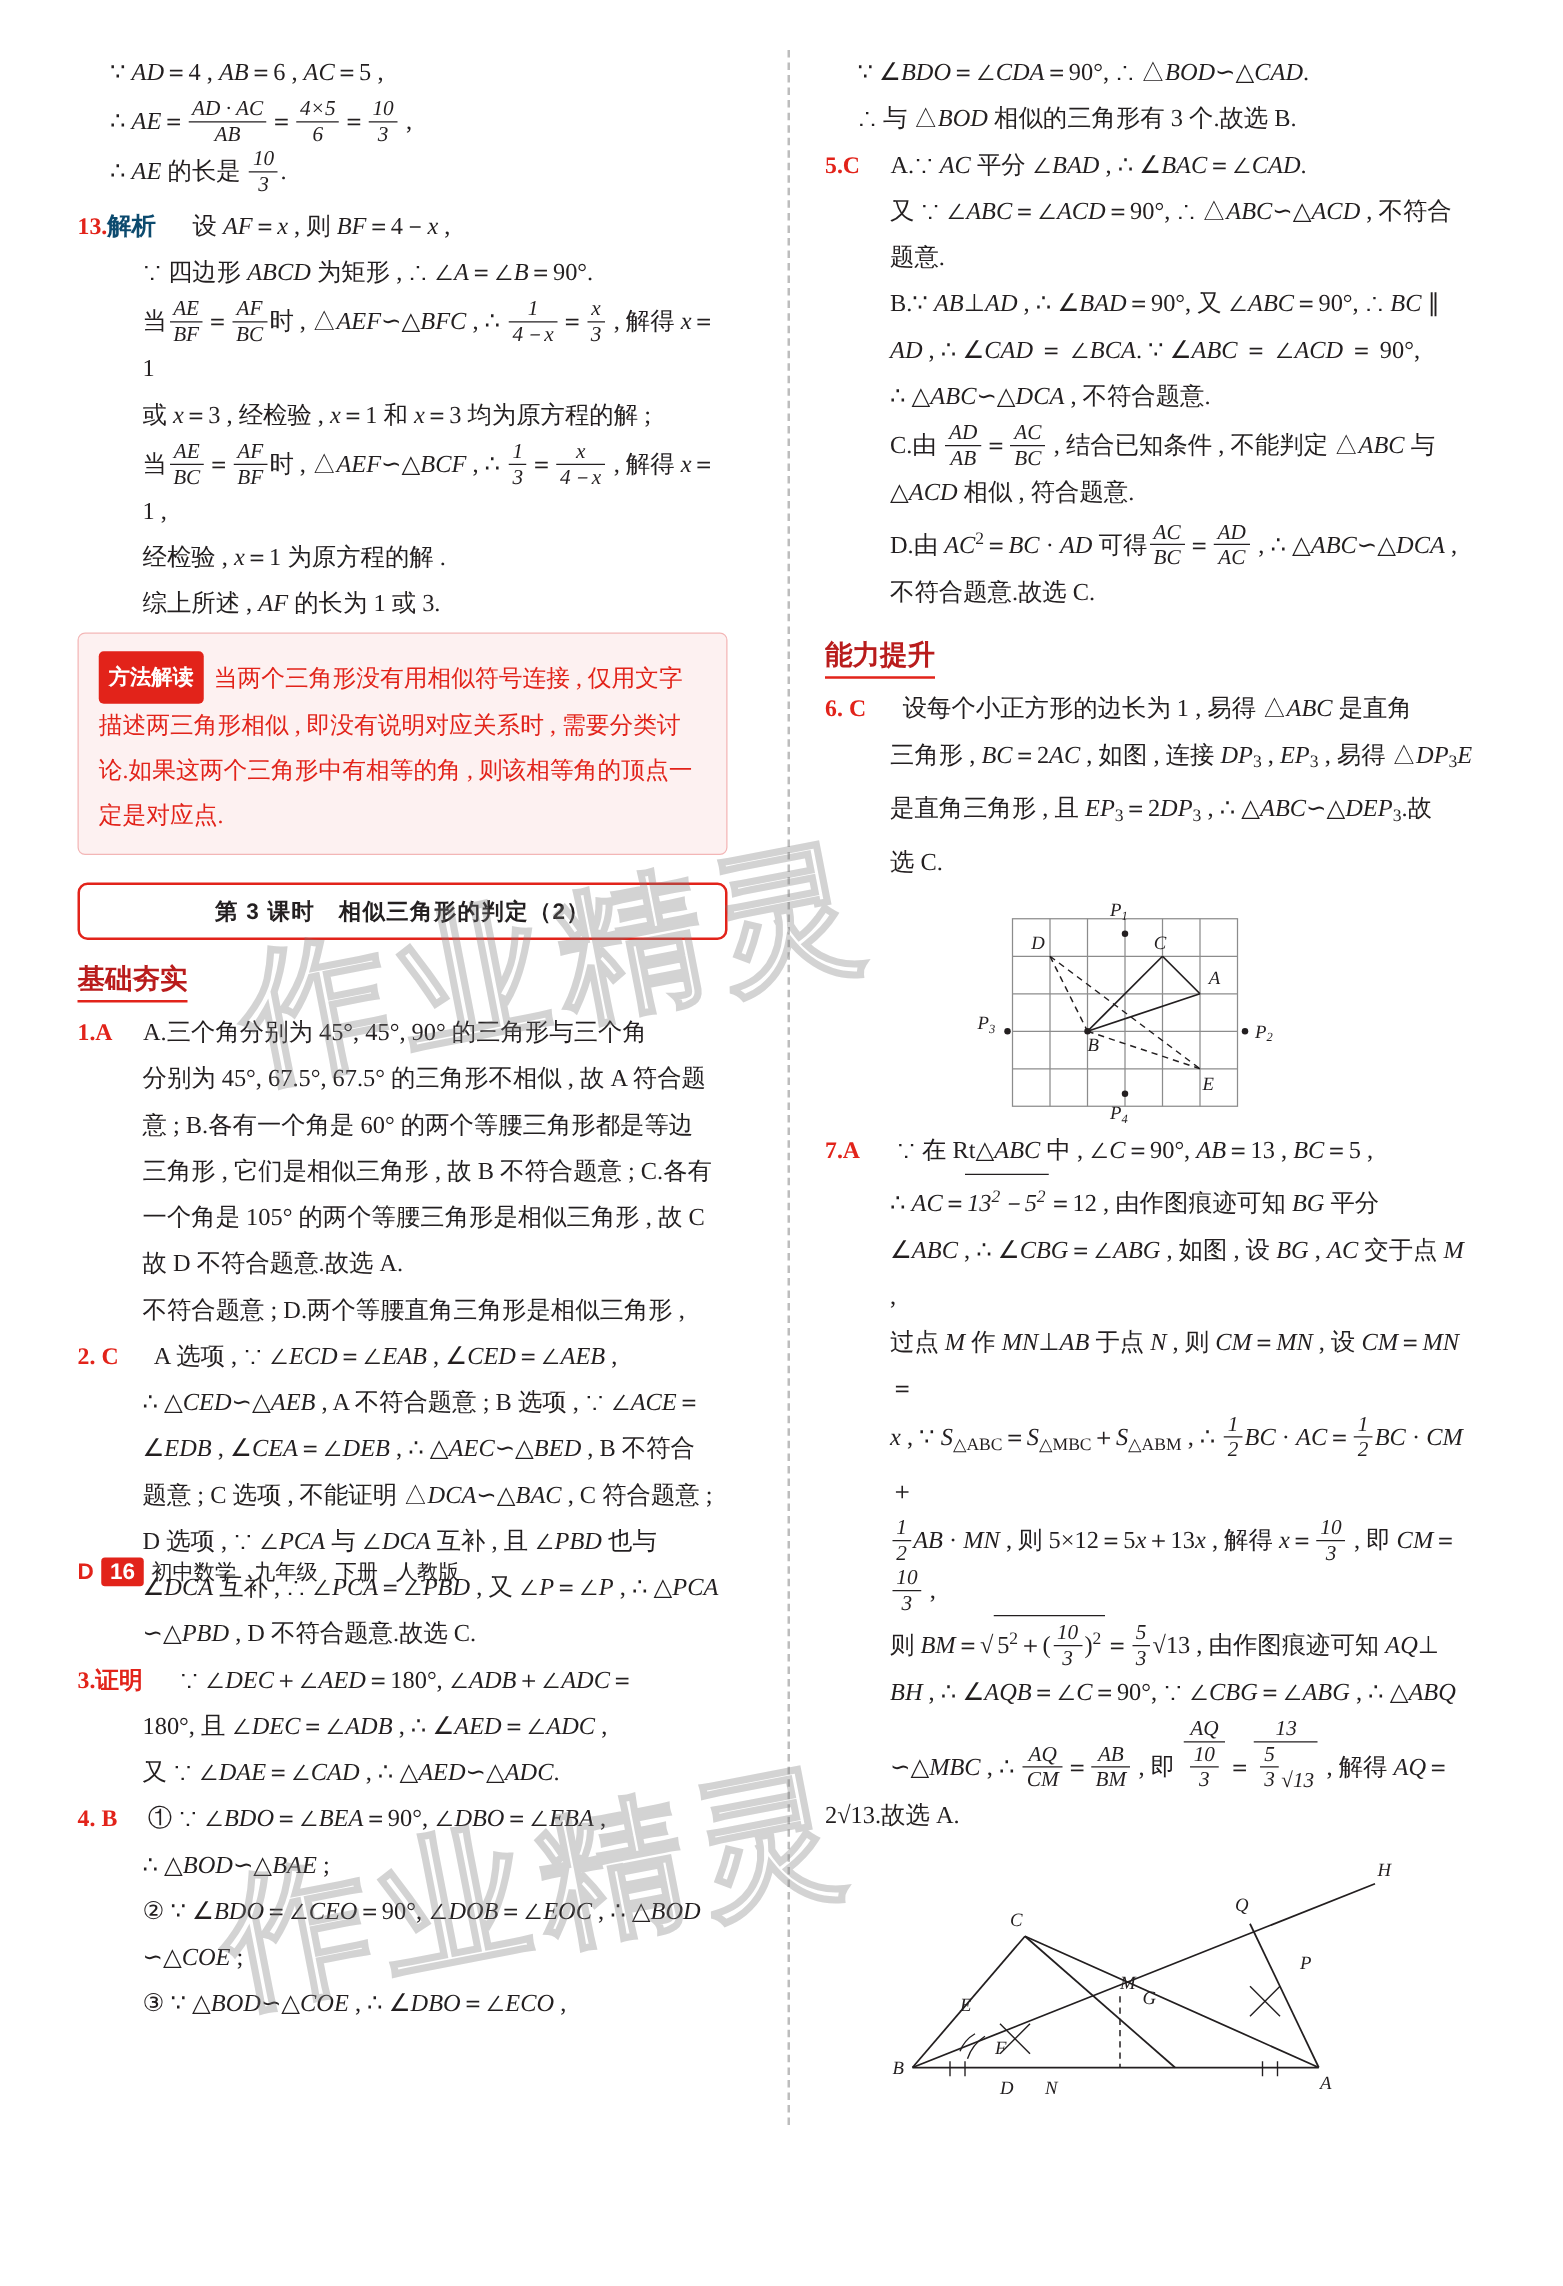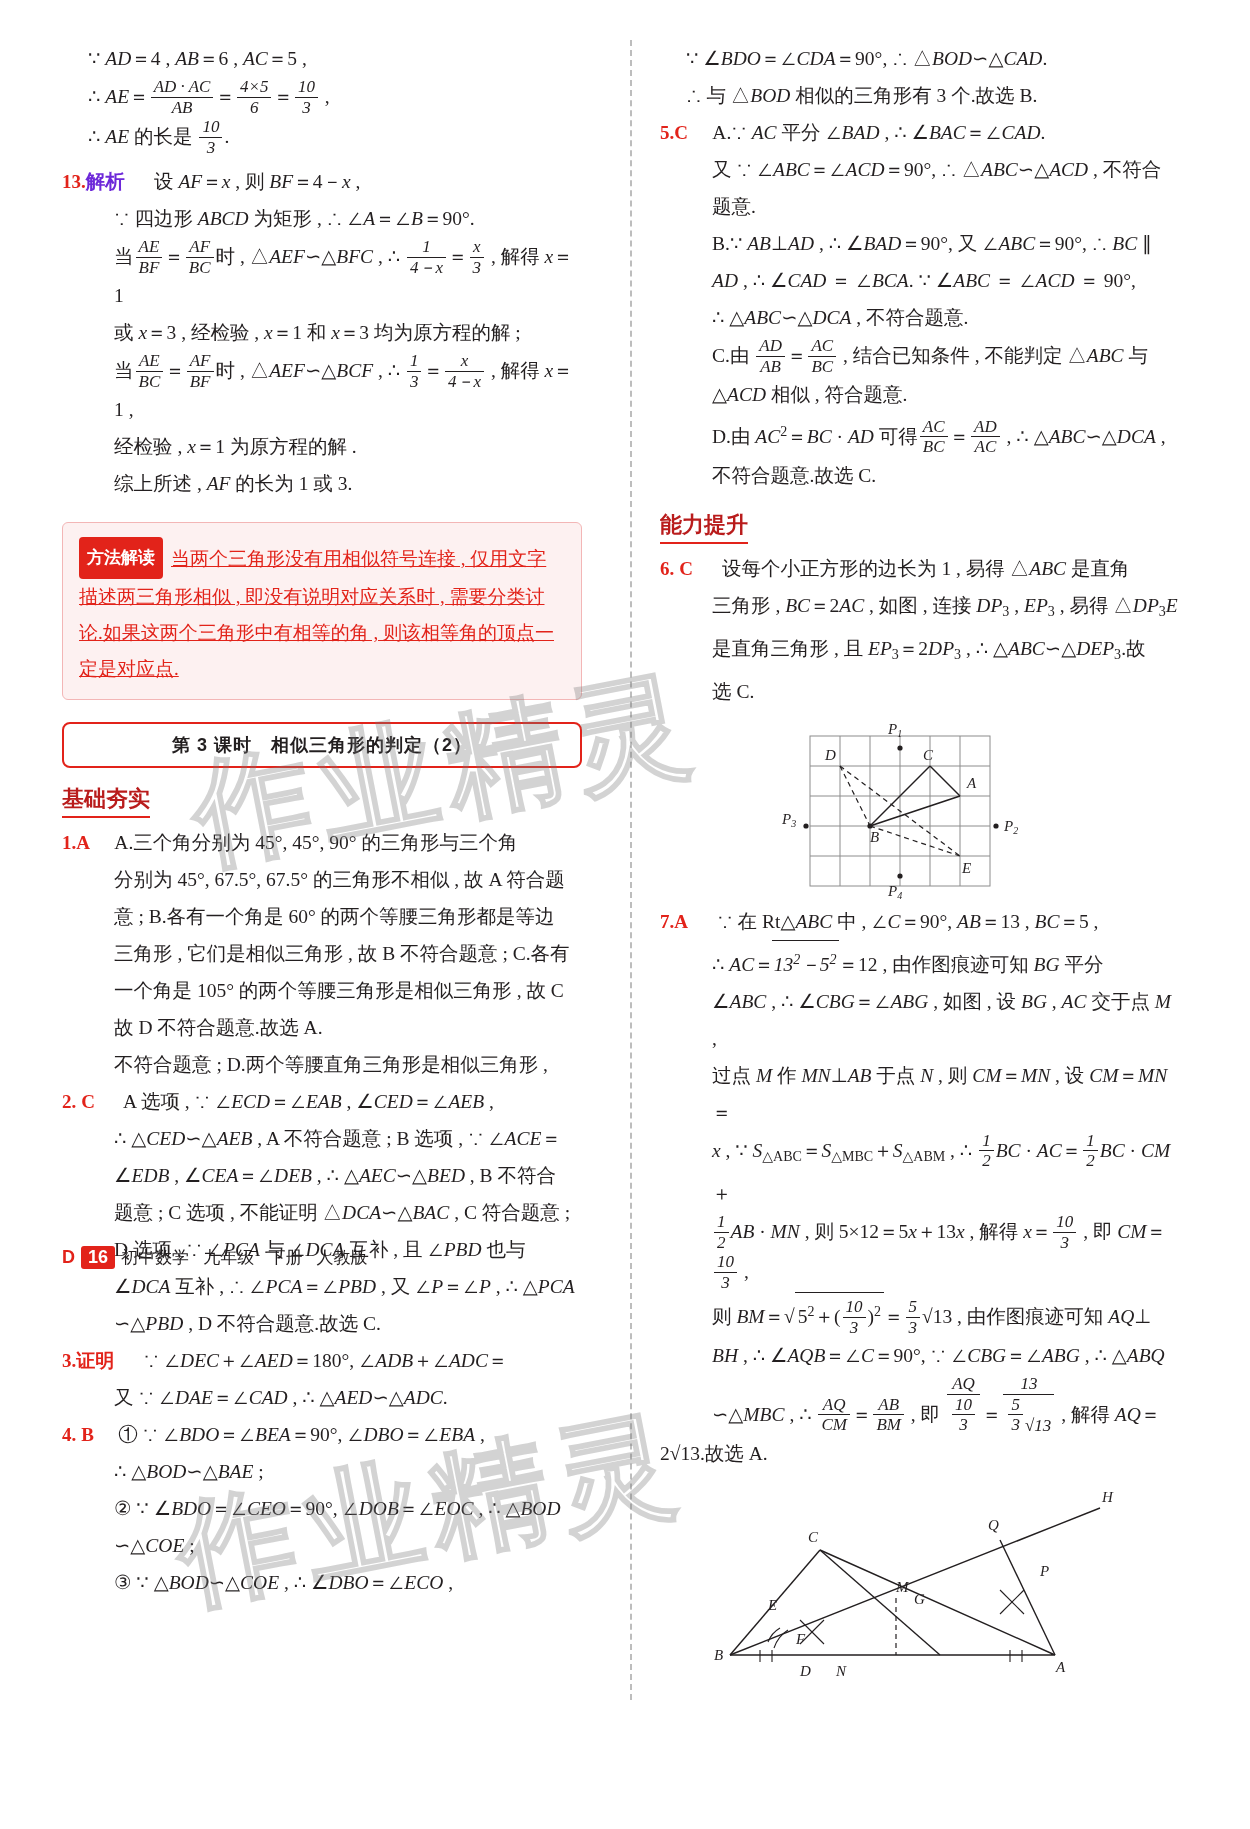--- a/index.html
+++ b/index.html
@@ -11,39 +11,39 @@
     position:relative;
     overflow:hidden;
   }
   .page{position:absolute;left:0;top:0;width:1250px;height:1297px;}
   .col{position:absolute;top:40px;width:520px;}
   .colL{left:62px;}
   .colR{left:660px;}
   .divider{position:absolute;left:630px;top:40px;width:0;height:1660px;
     border-left:2px dashed #bdbdbd;}
   .ital{font-style:italic;}
-  .red{color:#6d28d9;}
+  .red{color:#0c4a6e;}
   .num{color:#e2231a;font-weight:bold;font-size:19px;}
   .indent{margin-left:26px;}
   .para{position:relative;font-size:19.5px;line-height:37px;}
   .hang{padding-left:52px;text-indent:-52px;}
   .hang2{padding-left:52px;}
   
   .frac{display:inline-block;vertical-align:-0.55em;text-align:center;font-size:17px;line-height:1.15;margin:0 2px;font-style:italic;}
   .frac .t{display:block;border-bottom:1.3px solid #231f20;padding:0 3px;}
   .frac .b{display:block;padding:0 3px;}
   
   .methodbox{
     position:relative;
     border:1.5px solid #f3b6b6;
     background:#fdf1f1;
     border-radius:6px;
     padding:14px 16px 12px 16px;
-    margin-top:20px;
-    font-size:19px;line-height:36px;color:#e2231a;text-decoration:underline;
+    margin-top:4px;
+    font-size:19px;line-height:36px;color:#e2231a;
   }
   .methodtag{
     display:inline-block;background:#e2231a;color:#fff;font-size:17px;
     padding:3px 8px;border-radius:4px;margin-right:8px;font-family:"Liberation Sans",sans-serif;font-weight:bold;
     vertical-align:2px;
   }
   
   .chapter{
     margin-top:22px;
     border:2px solid #e2231a;border-radius:8px;
@@ -154,20 +154,21 @@
     <div class="para hang2">∠<span class="ital">EDB</span> , ∠<span class="ital">CEA</span>＝∠<span class="ital">DEB</span> , ∴ △<span class="ital">AEC</span>∽△<span class="ital">BED</span> , B 不符合</div>
     <div class="para hang2">题意 ; C 选项 , 不能证明 △<span class="ital">DCA</span>∽△<span class="ital">BAC</span> , C 符合题意 ;</div>
     <div class="para hang2">D 选项 , ∵ ∠<span class="ital">PCA</span> 与 ∠<span class="ital">DCA</span> 互补 , 且 ∠<span class="ital">PBD</span> 也与</div>
     <div class="para hang2">∠<span class="ital">DCA</span> 互补 , ∴ ∠<span class="ital">PCA</span>＝∠<span class="ital">PBD</span> , 又 ∠<span class="ital">P</span>＝∠<span class="ital">P</span> , ∴ △<span class="ital">PCA</span></div>
     <div class="para hang2">∽△<span class="ital">PBD</span> , D 不符合题意.故选 C.</div>
 
     <div class="para hang">
       <span class="num">3.</span><span class="num">证明</span>
       　 ∵ ∠<span class="ital">DEC</span>＋∠<span class="ital">AED</span>＝180°, ∠<span class="ital">ADB</span>＋∠<span class="ital">ADC</span>＝
     </div>
+    <div class="para hang2">180°, 且 ∠<span class="ital">DEC</span>＝∠<span class="ital">ADB</span> , ∴ ∠<span class="ital">AED</span>＝∠<span class="ital">ADC</span> ,</div>
     <div class="para hang2">又 ∵ ∠<span class="ital">DAE</span>＝∠<span class="ital">CAD</span> , ∴ △<span class="ital">AED</span>∽△<span class="ital">ADC</span>.</div>
 
     <div class="para hang">
       <span class="num">4.</span>&nbsp;<span class="num">B</span>
       　① ∵ ∠<span class="ital">BDO</span>＝∠<span class="ital">BEA</span>＝90°, ∠<span class="ital">DBO</span>＝∠<span class="ital">EBA</span> ,
     </div>
     <div class="para hang2">∴ △<span class="ital">BOD</span>∽△<span class="ital">BAE</span> ;</div>
     <div class="para hang2">② ∵ ∠<span class="ital">BDO</span>＝∠<span class="ital">CEO</span>＝90°, ∠<span class="ital">DOB</span>＝∠<span class="ital">EOC</span> , ∴ △<span class="ital">BOD</span></div>
     <div class="para hang2">∽△<span class="ital">COE</span> ;</div>
     <div class="para hang2">③ ∵ △<span class="ital">BOD</span>∽△<span class="ital">COE</span> , ∴ ∠<span class="ital">DBO</span>＝∠<span class="ital">ECO</span> ,</div>

